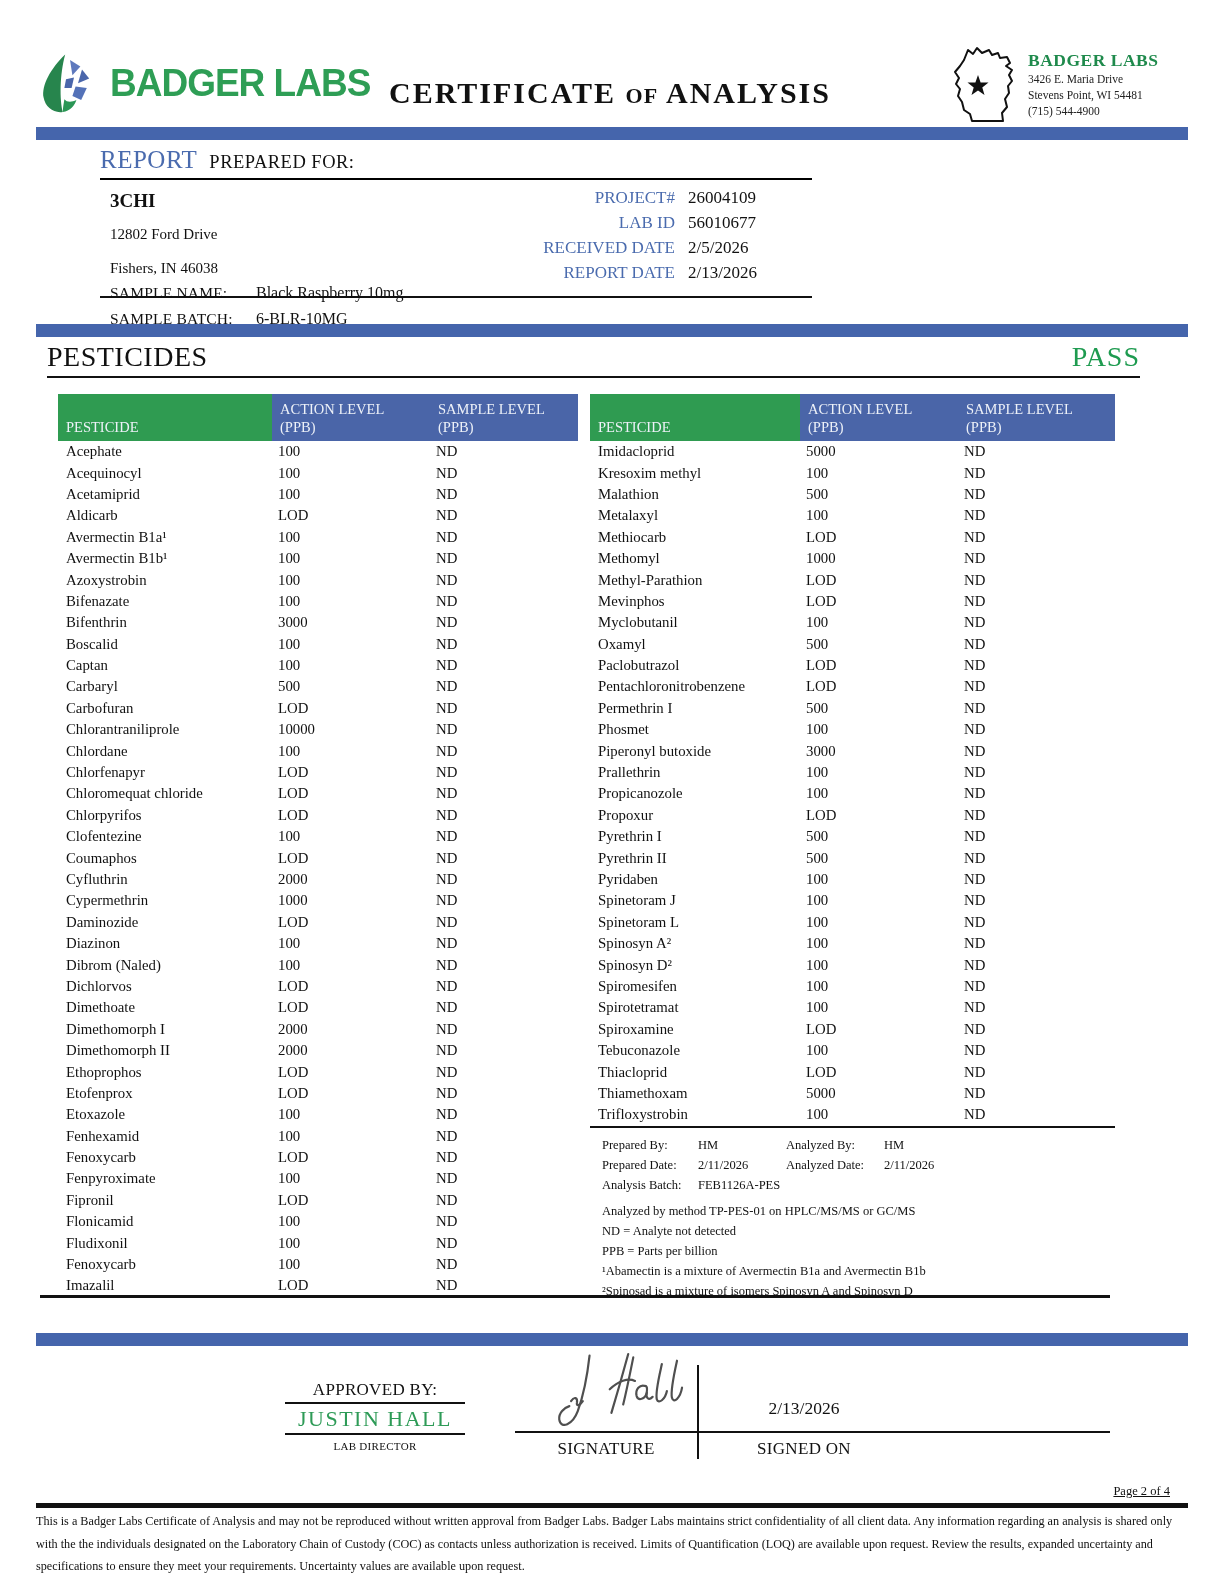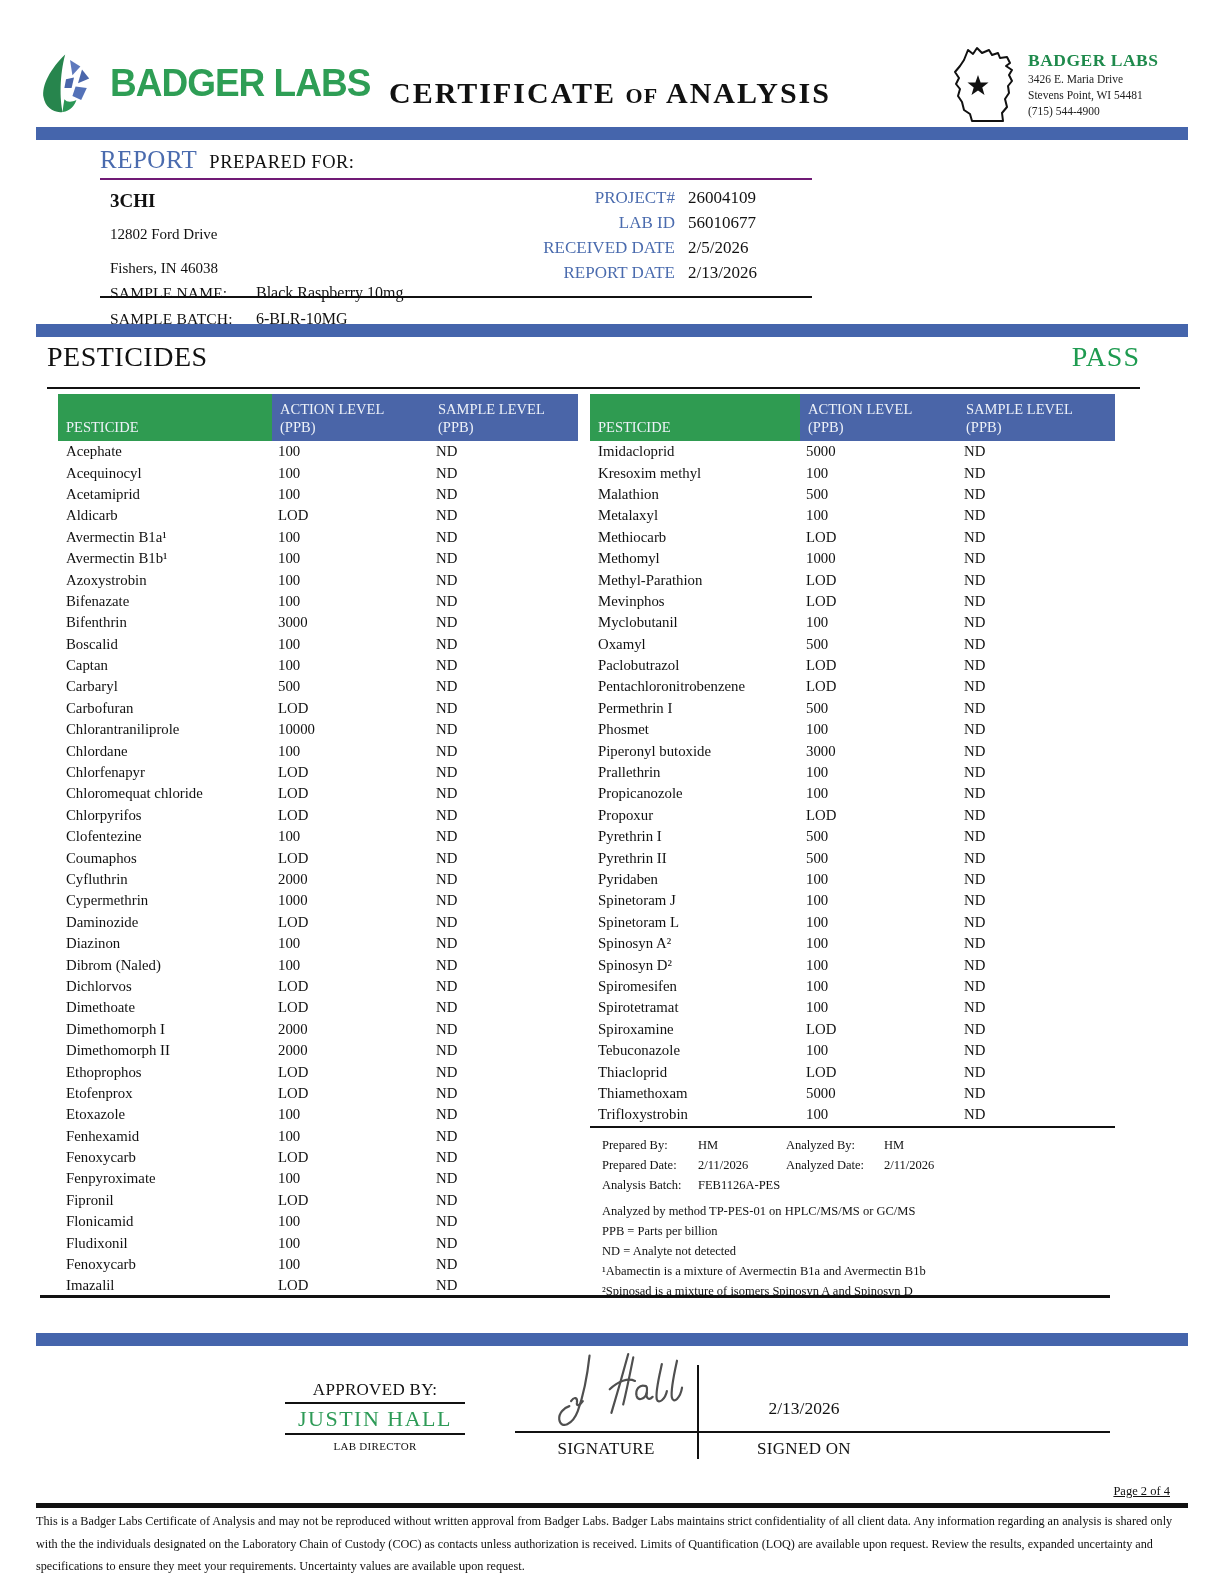--- a/index.html
+++ b/index.html
@@ -18,39 +18,39 @@
   .wi-icon{width:72px;height:88px;}
   .lab-text{margin-left:6px;padding-top:10px;}
   .lab-name{color:#1f8a4c;font-weight:bold;font-size:17.5px;letter-spacing:.5px;}
   .lab-line{font-size:11.5px;line-height:1.4;color:#222;}
 
   .blue-bar{position:absolute;left:36px;width:1152px;height:13px;background:#4565ac;}
   .bar1{top:127px;} .bar2{top:324px;} .bar3{top:1333px;}
 
   
   .report-box{position:absolute;left:100px;top:146px;width:712px;}
-  .report-head{border-bottom:2px solid #701a75;padding-bottom:4px;white-space:nowrap;}
+  .report-head{border-bottom:2px solid #000000;padding-bottom:4px;white-space:nowrap;}
   .report-head .accent{color:#4a6bae;font-size:25px;letter-spacing:.5px;}
   .report-head .rest{color:#111;font-size:18.5px;margin-left:8px;letter-spacing:.5px;}
   .report-body{position:relative;border-bottom:2px solid #111;min-height:102px;padding:8px 0 6px 10px;}
   .client-name{font-weight:bold;font-size:19px;margin-top:2px;}
   .client-line{font-size:15px;line-height:1.45;margin-top:12px;}
   .meta{position:absolute;right:28px;top:8px;}
   .meta-row{display:flex;height:23px;margin-bottom:2px;align-items:baseline;}
   .meta-label{width:170px;text-align:right;color:#4a6bae;font-size:17px;}
   .meta-value{width:96px;margin-left:13px;font-size:17px;color:#111;text-align:left;}
   .sample-rows{position:absolute;left:110px;top:284px;}
   .sample-row{display:flex;height:26px;align-items:baseline;}
   .sample-label{width:146px;font-size:15.5px;letter-spacing:.2px;}
   .sample-value{font-size:16px;}
 
   
   .section-row{position:absolute;left:47px;top:341px;width:1093px;display:flex;
                justify-content:space-between;align-items:center;
-               border-bottom:2.5px solid #111;padding-bottom:14px;}
+               border-bottom:2.5px solid #111;padding-bottom:3px;}
   .section-title{font-size:28px;letter-spacing:.5px;}
   .section-result{font-size:28px;color:#1e9b50;letter-spacing:1px;}
 
   
   .tables{position:absolute;left:58px;top:394px;width:1057px;display:flex;gap:12px;}
   .ptable{display:block;}
   .ptable.left{width:520px;}
   .ptable.right{width:525px;}
   .thead{display:grid;height:47px;}
   .ptable.left .thead{grid-template-columns:214px 158px 148px;}
@@ -587,22 +587,22 @@
           <div>HM</div>
           <div>Prepared Date:</div>
           <div>2/11/2026</div>
           <div>Analyzed Date:</div>
           <div>2/11/2026</div>
           <div>Analysis Batch:</div>
           <div style="grid-column:span 3">FEB1126A-PES</div>
         </div>
         <div class="notes-lines" id="notes-lines">
             <div class="note-line">Analyzed by method TP-PES-01 on HPLC/MS/MS or GC/MS</div>
+            <div class="note-line">ND = Analyte not detected</div>
             <div class="note-line">PPB = Parts per billion</div>
-            <div class="note-line">ND = Analyte not detected</div>
             <div class="note-line">¹Abamectin is a mixture of Avermectin B1a and Avermectin B1b</div>
             <div class="note-line">²Spinosad is a mixture of isomers Spinosyn A and Spinosyn D</div>
           </div>
       </div>
     </div>
   </div>
   <div class="table-bottom-line"></div>
 
   <div class="blue-bar bar3"></div>
 

